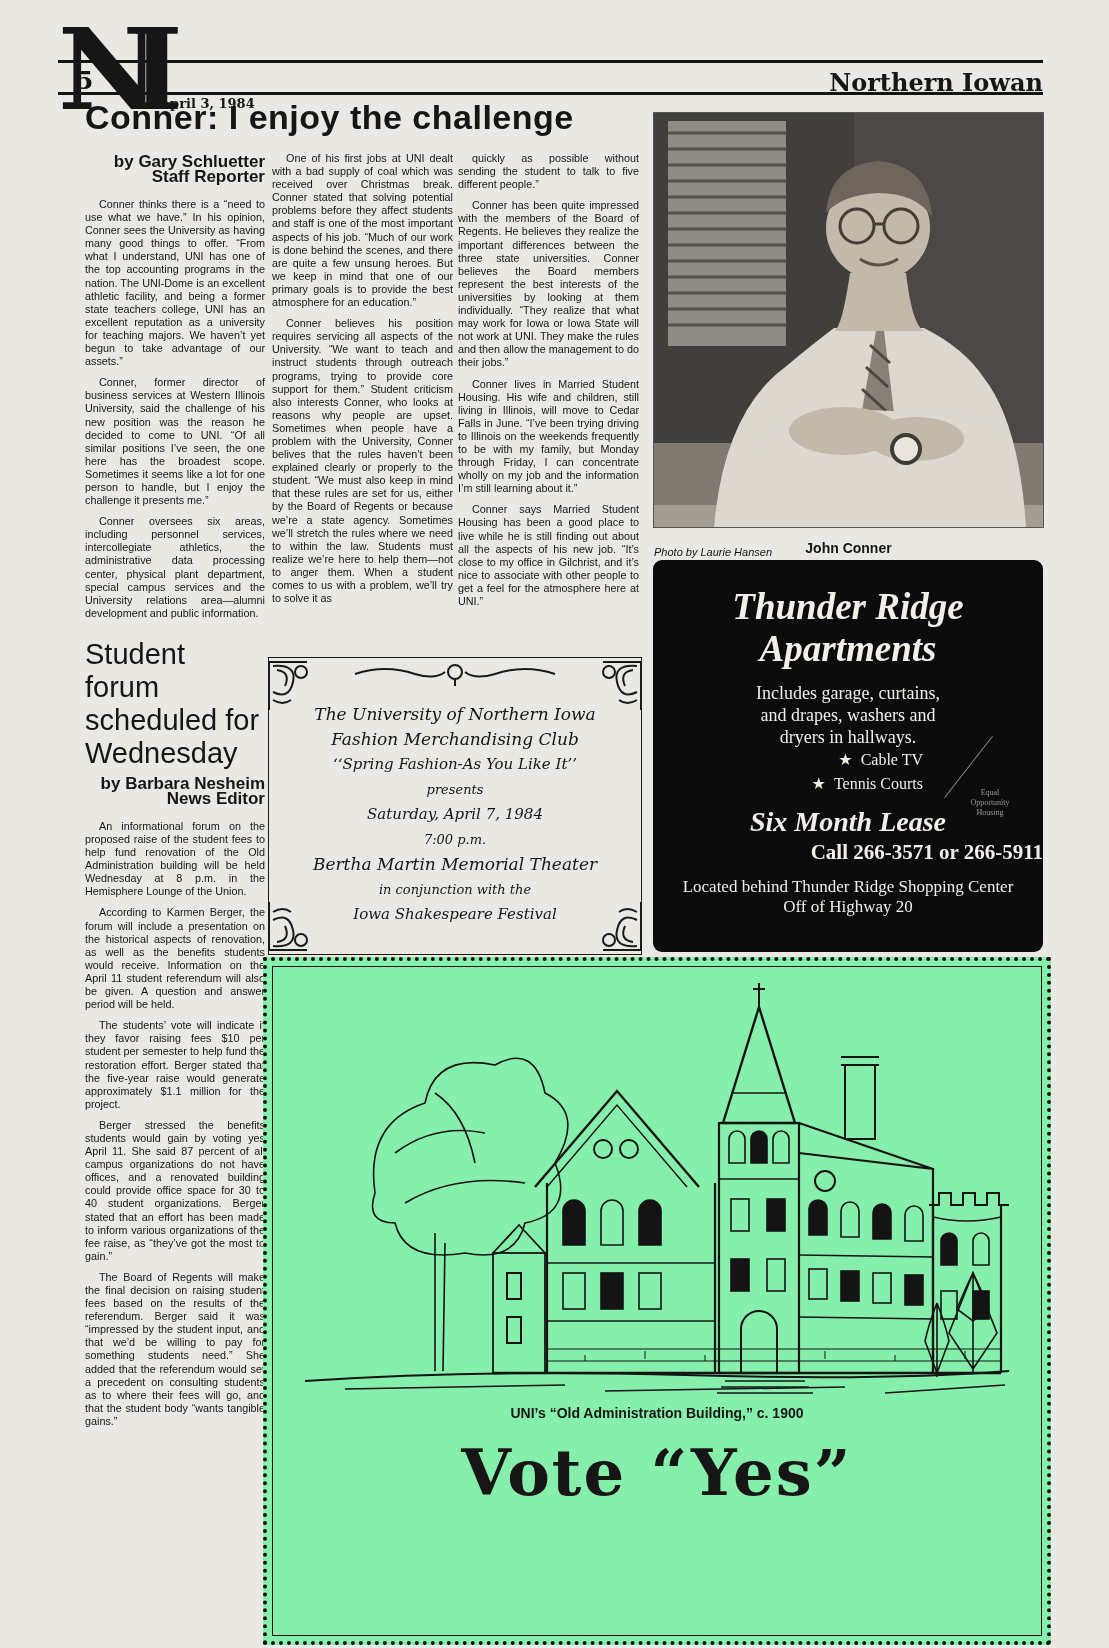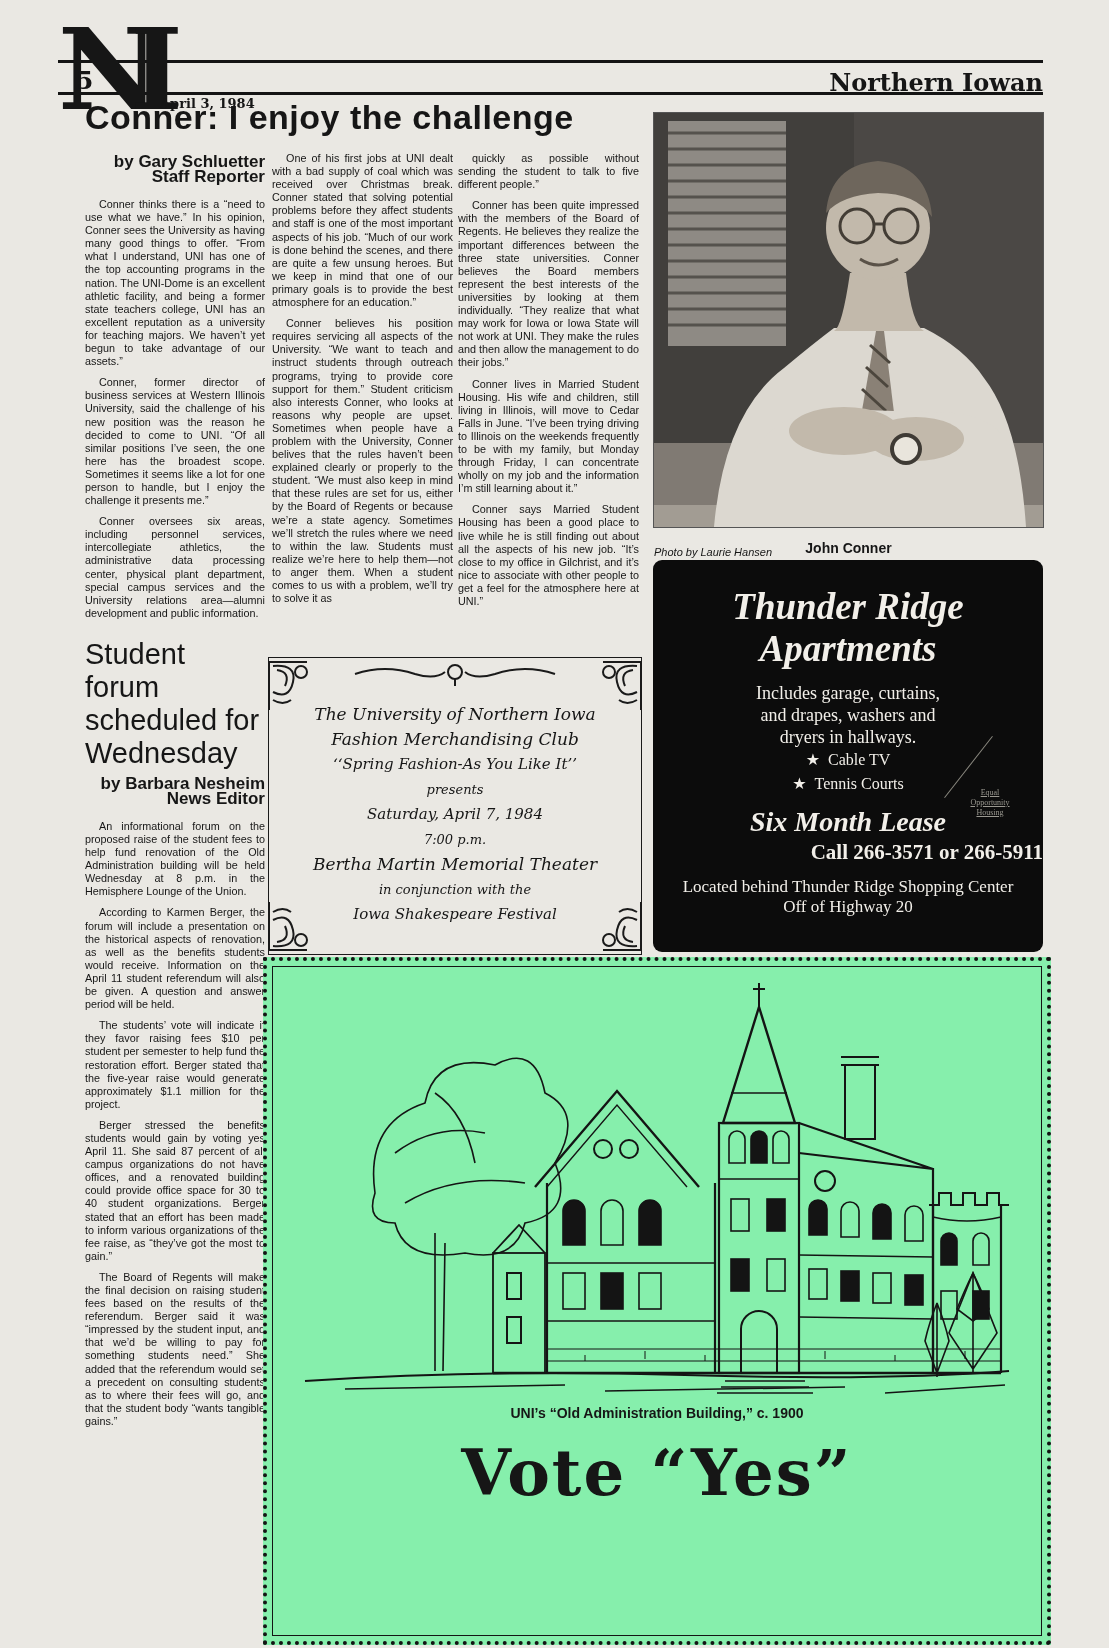--- a/index.html
+++ b/index.html
@@ -42,24 +42,24 @@
   
   #thunder-ad{position:absolute;left:653px;top:560px;width:390px;height:392px;
               background:#0c0c0c;color:#f2efe9;text-align:center;
               font-family:"Liberation Serif",serif;border-radius:9px;}
   #thunder-title{font-size:37px;font-weight:bold;font-style:italic;line-height:42px;
                  margin-top:26px;}
   .thunder-price{font-size:21px;font-weight:bold;line-height:25px;}
   #thunder-prices{margin-top:10px;}
   #thunder-includes{font-size:18px;line-height:22px;margin-top:12px;width:260px;
                     margin-left:auto;margin-right:auto;}
-  .thunder-bullet{font-size:16px;line-height:24px;text-align:center;width:150px;margin:0 auto;}
+  .thunder-bullet{font-size:16px;line-height:24px;text-align:right;width:150px;margin:0 auto;}
   .star{margin-right:8px;}
   #thunder-eoh{position:absolute;right:18px;top:228px;font-size:8px;color:#9a9890;
-               line-height:10px;width:70px;text-decoration:underline;}
+               line-height:10px;width:70px;}
   #thunder-eoh-line{position:absolute;right:74px;top:168px;width:1px;height:78px;
                     background:#8a887f;transform:rotate(38deg);}
   #thunder-lease{font-size:28px;font-weight:bold;font-style:italic;margin-top:10px;}
   #thunder-call{font-size:21px;font-weight:bold;margin-top:2px;text-align:right;}
   #thunder-loc1{font-size:17px;margin-top:12px;}
   #thunder-loc2{font-size:17px;}
   
   #fashion-ad{position:absolute;left:268px;top:657px;width:372px;height:296px;
               border:1px solid #1a1a1a;background:#eae8e3;text-align:center;
               font-family:"DejaVu Serif",serif;font-style:italic;}

